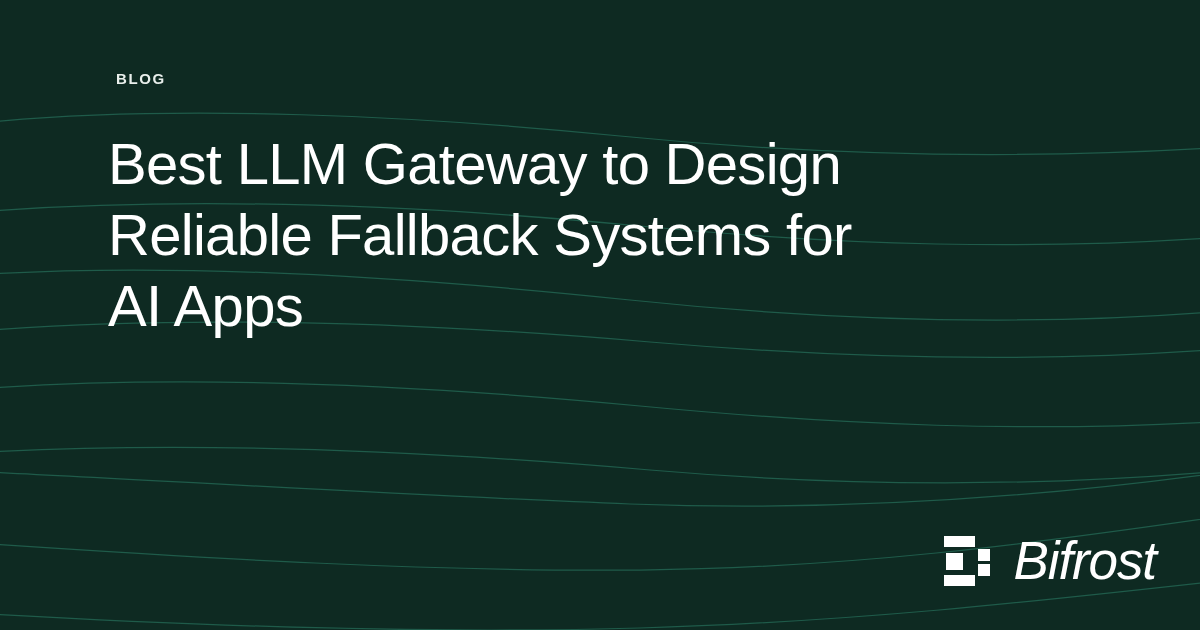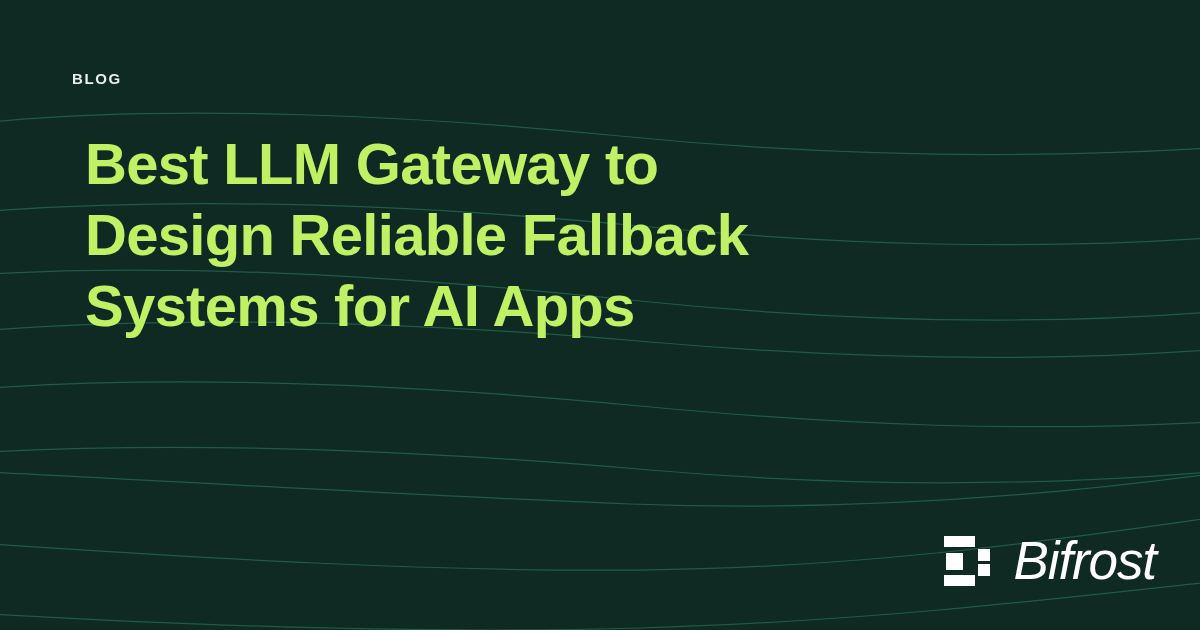--- a/index.html
+++ b/index.html
@@ -33,47 +33,48 @@
     fill: none;
     stroke: #1f5b4a;
     stroke-width: 1.25;
   }
 
   
   #content {
     position: absolute;
     inset: 0;
     z-index: 2;
+    margin-left: 44px;
   }
 
   
   #eyebrow {
     position: absolute;
     left: 72px;
     top: 70px;
     font-size: 15px;
     font-weight: bold;
     letter-spacing: 1.6px;
     color: #e9efec;
     line-height: 1.2;
     white-space: nowrap;
   }
 
   
   #headline {
     position: absolute;
-    left: 85px;
+    left: 64px;
     top: 128px;
     width: 760px;
     margin: 0;
     font-size: 58px;
-    font-weight: bold;
+    font-weight: normal;
     line-height: 71px;
     letter-spacing: -0.7px;
-    color: #bef264;
+    color: #ffffff;
   }
 
   
   #brand {
     position: absolute;
     right: 44px;
     bottom: 43px;
     display: flex;
     align-items: center;
     gap: 17px;

